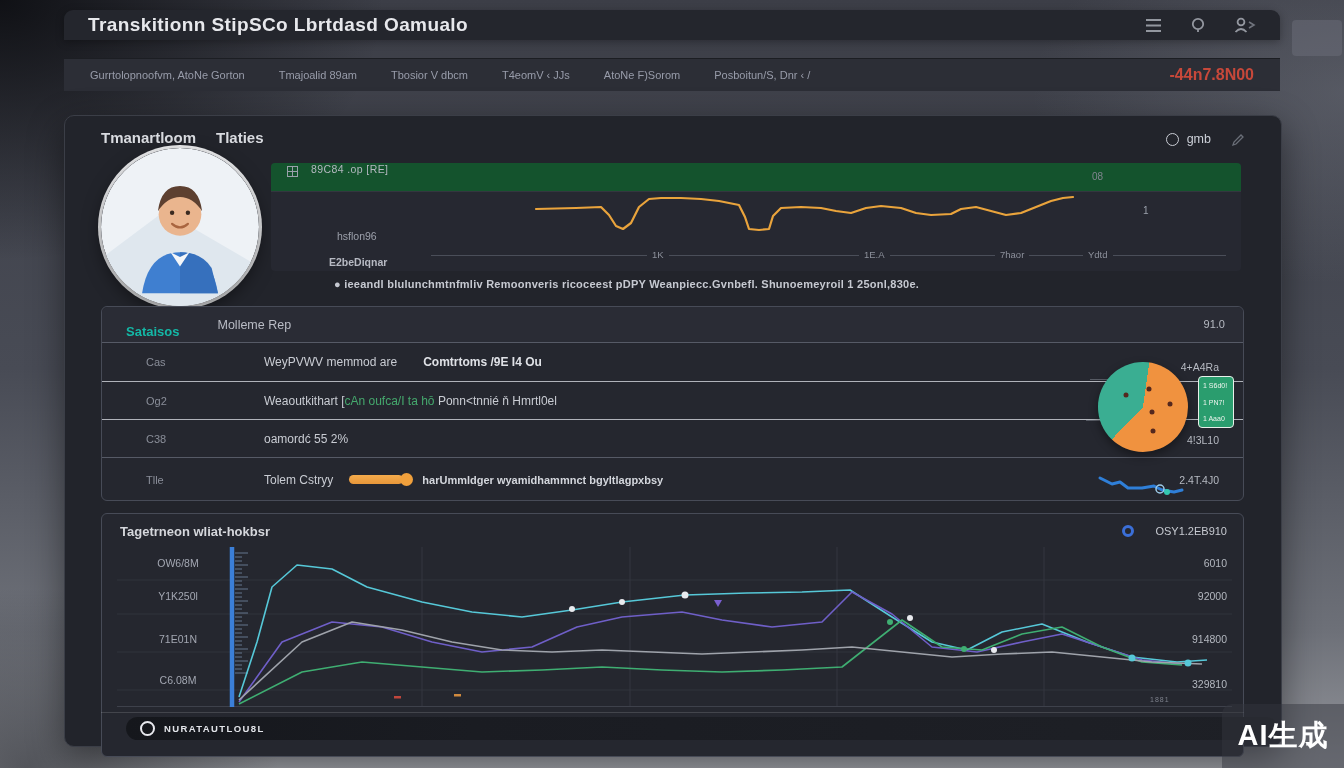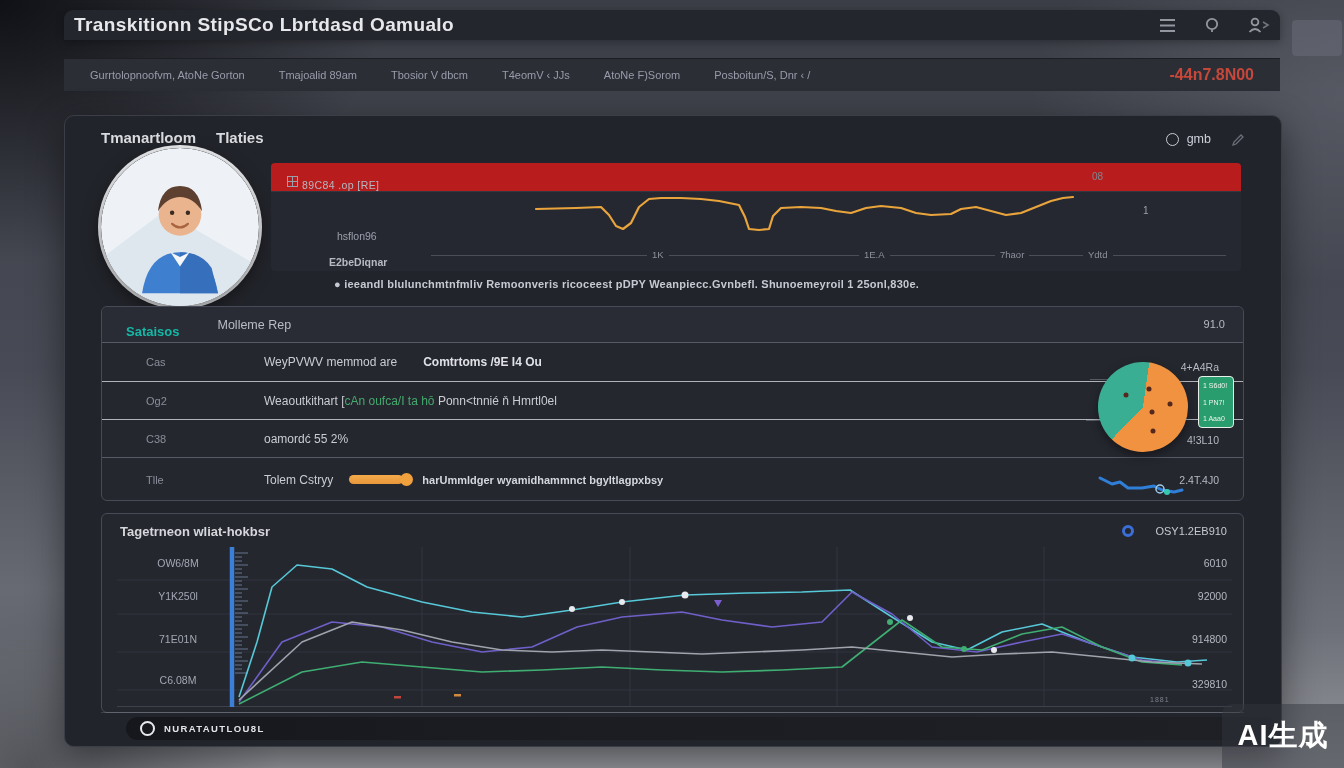--- a/index.html
+++ b/index.html
@@ -6,43 +6,43 @@
   .page{position:relative;width:1344px;height:768px;overflow:hidden;
     font-family:"Liberation Sans",sans-serif;
     background:
       radial-gradient(620px 420px at 0% 0%, rgba(12,13,17,.92), rgba(12,13,17,0) 62%),
       radial-gradient(420px 300px at 2% 100%, rgba(30,32,38,.55), rgba(30,32,38,0) 60%),
       radial-gradient(520px 320px at 100% 12%, rgba(140,144,155,.30), rgba(140,144,155,0) 60%),
       linear-gradient(180deg,#3c3e47 0%,#484b55 48%,#6d7078 82%,#94969c 100%);}
   .bg-sq{position:absolute;left:1292px;top:20px;width:50px;height:36px;background:#6b6e79;opacity:.5;border-radius:4px;}
   
   .titlebar{position:absolute;left:64px;top:10px;width:1216px;height:30px;background:#24262d;
-    border-radius:9px 9px 0 0;display:flex;align-items:center;padding:0 10px;box-sizing:border-box;
+    border-radius:9px 9px 0 0;display:flex;align-items:center;padding:0 24px;box-sizing:border-box;
     box-shadow:0 2px 8px rgba(0,0,0,.3);}
   .titlebar h1{margin:0;font-size:19px;font-weight:700;color:#e7e8ec;letter-spacing:.4px;}
   .tb-icons{margin-left:auto;display:flex;gap:28px;align-items:center;}
   .tb-icons svg{display:block;opacity:.75;}
   .navbar{position:absolute;left:64px;top:58px;width:1216px;height:29px;background:#2c2e36;
     border-top:1px solid #1c1e23;display:flex;align-items:center;gap:34px;padding:16px 26px;box-sizing:border-box;}
   .nav-item{font-size:11px;color:#989caa;white-space:nowrap;cursor:default;}
   .nav-alert{margin-left:auto;font-size:16px;color:#c7483a;font-weight:600;}
   
   .card{position:absolute;left:64px;top:115px;width:1216px;height:630px;background:#22242b;
     border:1px solid #3b3e47;border-radius:10px;box-shadow:0 12px 36px rgba(0,0,0,.45);}
   .card-title{position:absolute;left:36px;top:13px;font-size:15px;font-weight:700;color:#d9dbe0;display:flex;gap:20px;}
   .refresh{position:absolute;right:70px;top:16px;display:flex;align-items:center;gap:8px;color:#ccd0d8;font-size:12.5px;cursor:pointer;}
   .refresh .circ{width:11px;height:11px;border:1.6px solid #c9ccd4;border-radius:50%;display:inline-block;}
   .edit-glyph{position:absolute;right:36px;top:17px;opacity:.6;cursor:pointer;}
   
   .avatar{position:absolute;left:36px;top:32px;width:158px;height:158px;border-radius:50%;overflow:hidden;
     box-shadow:0 6px 18px rgba(0,0,0,.5),0 0 0 3px #f4f5f7;}
   
   .top-chart{position:absolute;left:206px;top:47px;width:970px;height:108px;background:#262831;border-radius:4px;}
-  .tc-head{position:absolute;left:0;top:0;width:100%;height:29px;background:#b91c1c;border-bottom:1px solid #33363f;
-    border-radius:4px 4px 0 0;box-sizing:border-box;display:flex;align-items:flex-end;padding:0 16px;gap:4px;}
+  .tc-head{position:absolute;left:0;top:0;width:100%;height:29px;background:#14532d;border-bottom:1px solid #33363f;
+    border-radius:4px 4px 0 0;box-sizing:border-box;display:flex;align-items:flex-start;padding:0 16px;gap:13px;}
   .tc-head-label{font-size:10.5px;color:#b4b8c0;letter-spacing:.4px;}
   .tc-corner{position:absolute;right:138px;top:8px;font-size:10px;color:#81858f;}
   #topline-svg{position:absolute;left:0;top:30px;}
   .tc-marker{position:absolute;left:872px;top:42px;font-size:10px;color:#9aa0ab;}
   .tc-label1{position:absolute;left:66px;top:67px;font-size:10.5px;color:#9ca0ab;}
   .tc-label2{position:absolute;left:58px;top:93px;font-size:10.5px;color:#b7bac3;font-weight:600;}
   .tc-axis{position:absolute;left:160px;top:92px;width:795px;height:1px;background:#4a4e59;}
   .tc-tick{position:absolute;top:86px;font-size:9.5px;color:#8c909b;background:#262831;padding:0 5px;}
   .tc-desc{position:absolute;left:269px;top:162px;font-size:11px;color:#c6c9d1;letter-spacing:.25px;font-weight:600;white-space:nowrap;}
   
@@ -68,21 +68,21 @@
   .tp-val{position:absolute;right:24px;font-size:10.5px;color:#b6bac2;}
   .pie-wrap{position:absolute;left:996px;top:55px;width:90px;height:90px;}
   .pie{position:relative;width:90px;height:90px;border-radius:50%;box-shadow:0 4px 10px rgba(0,0,0,.4);}
   .pie-dot{position:absolute;width:5px;height:5px;border-radius:50%;background:#54281e;transform:translate(-50%,-50%);}
   .callout{position:absolute;height:1px;background:#7a7e88;opacity:.6;}
   .legend-box{position:absolute;left:1096px;top:69px;width:36px;height:52px;background:#2a9d6e;border:1.5px solid #e9f0ea;
     border-radius:4px;box-sizing:border-box;padding:5px 4px;display:flex;flex-direction:column;justify-content:space-between;}
   .legend-box div{font-size:7px;color:#eef4ee;line-height:1;}
   #spark-svg{position:absolute;left:995px;top:163px;}
   
-  .bottom-panel{position:absolute;left:36px;top:397px;width:1143px;height:200px;background:#25272f;
+  .bottom-panel{position:absolute;left:36px;top:397px;width:1143px;height:244px;background:#25272f;
     border:1px solid #474b57;border-radius:6px;box-sizing:border-box;}
   .bp-title{position:absolute;left:18px;top:10px;font-size:13px;font-weight:700;color:#d5d7dc;}
   .bp-corner{position:absolute;right:16px;top:11px;display:flex;align-items:center;gap:21px;font-size:11px;color:#c7cad1;}
   .bp-corner .ring{width:6px;height:6px;border:3px solid #3b6fd8;border-radius:50%;display:inline-block;}
   #bottom-svg{position:absolute;left:15px;top:33px;}
   .bp-ylabel{position:absolute;left:30px;width:92px;text-align:center;font-size:10.5px;color:#a3a7b2;}
   .bp-rval{position:absolute;right:16px;font-size:10.5px;color:#b3b7bf;text-align:right;}
   .bp-mini{position:absolute;left:1048px;top:182px;font-size:7px;color:#7d818c;letter-spacing:1px;}
   
   .footer-divider{position:absolute;left:36px;top:596px;width:1143px;height:1px;background:rgba(255,255,255,.14);}

